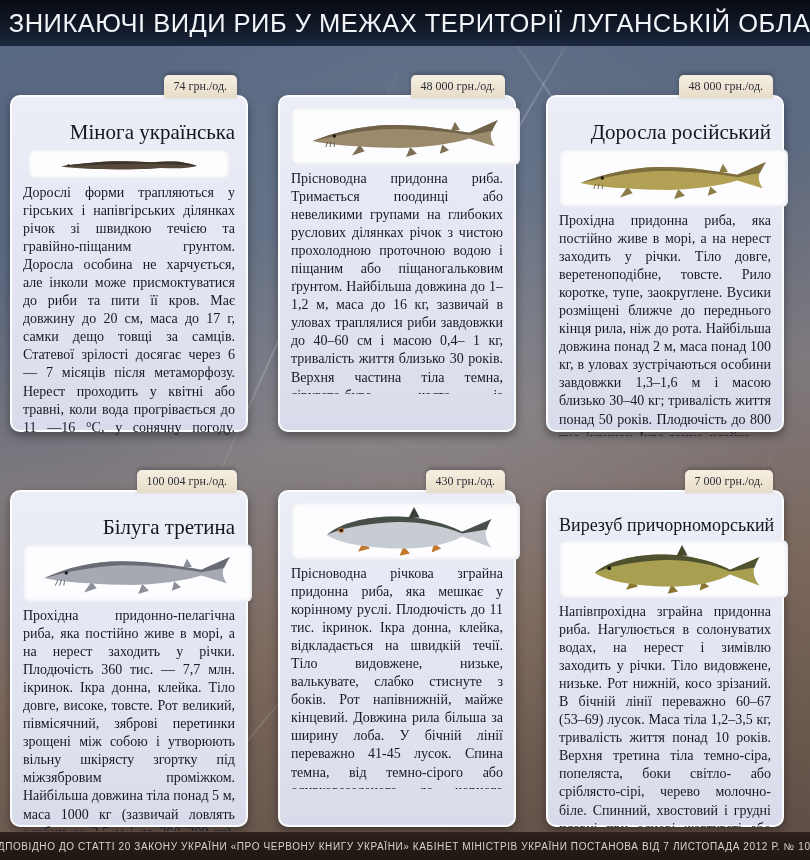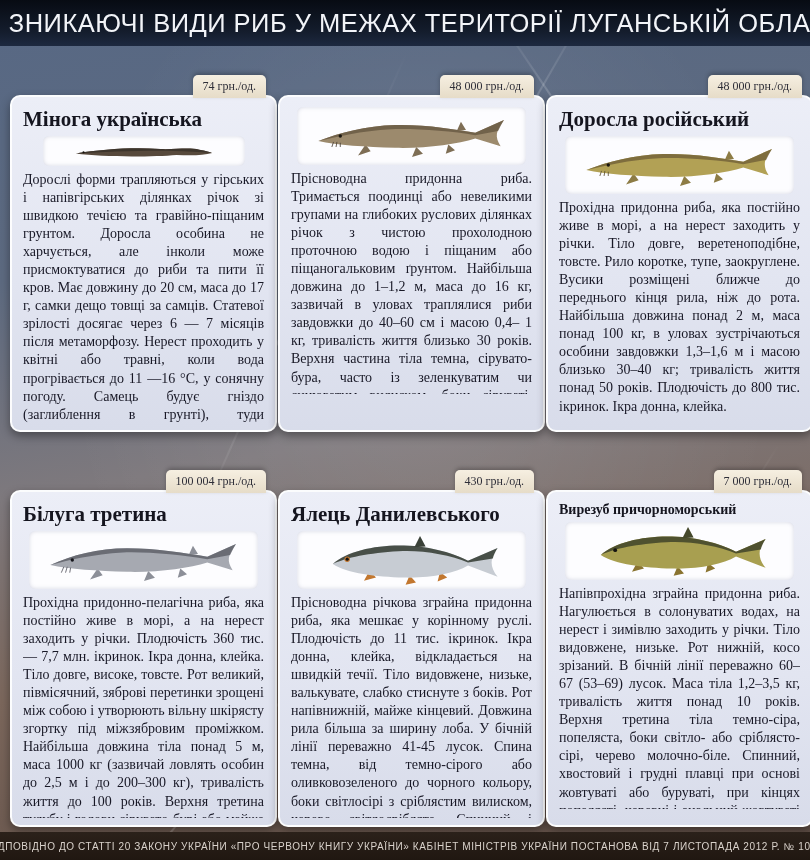--- a/index.html
+++ b/index.html
@@ -31,21 +31,21 @@
     position:absolute;left:0;bottom:0;width:810px;height:28px;z-index:3;
     background:linear-gradient(180deg,#2b211a,#201711);
     display:flex;align-items:center;justify-content:center;
   }
   .footerbar .f{
     color:#d9d2cb;font-family:"Liberation Sans",sans-serif;
     font-size:10px;letter-spacing:.6px;white-space:nowrap;
   }
 
   .card{
-    position:absolute;width:267px;height:337px;z-index:2;
+    position:absolute;width:238px;height:337px;z-index:2;
     background:linear-gradient(180deg,#eceef7 0%,#e2e5f1 55%,#d8dcea 100%);
     border:2px solid rgba(255,255,255,0.9);
     border-radius:10px;box-sizing:border-box;
     box-shadow:0 4px 10px rgba(0,0,0,0.38);
     padding:6px 11px 6px 11px;
   }
   #card-0{left:10px;top:95px;}
   #card-1{left:278px;top:95px;}
   #card-2{left:546px;top:95px;}
   #card-3{left:10px;top:490px;}
@@ -55,24 +55,24 @@
   .price-tag{
     position:absolute;top:-22px;right:9px;height:23px;z-index:4;
     background:linear-gradient(180deg,#f6efe1,#e6dcc8);
     border-radius:5px 5px 0 0;
     box-shadow:0 -2px 4px rgba(0,0,0,0.25);
     display:flex;align-items:center;padding:0 10px;
   }
   .price-tag .p{font-size:12px;color:#2e2e38;white-space:nowrap;}
 
   .card h2{
-    margin:4px 0 2px 0;text-align:left;font-weight:bold;
+    margin:17px 0 2px 0;text-align:right;font-weight:normal;
     font-size:21px;color:#15151f;white-space:nowrap;
   }
-  #card-5 h2{font-size:14px;}
+  #card-5 h2{font-size:18px;}
   .fishbox{
     background:#fdfdff;border-radius:6px;margin:4px auto 5px auto;
     width:229px;height:58px;display:flex;align-items:center;justify-content:center;
     box-shadow:inset 0 0 4px rgba(90,100,140,0.25);
   }
   #card-0 .fishbox{width:202px;height:30px;}
   .fishbox svg{display:block;}
   .desc{
     font-size:14px;line-height:1.29;text-align:justify;color:#181826;
     overflow:hidden;max-height:224px;
@@ -154,21 +154,20 @@
       <circle cx="30" cy="32" r="2" fill="#16161c"></circle>
     </svg>
   </div>
   <div class="desc">Прохідна придонно-пелагічна риба, яка постійно живе в морі, а на нерест заходить у річки. Плодючість 360 тис. — 7,7 млн. ікринок. Ікра донна, клейка. Тіло довге, високе, товсте. Рот великий, півмісячний, зяброві перетинки зрощені між собою і утворюють вільну шкірясту згортку під міжзябровим проміжком. Найбільша довжина тіла понад 5 м, маса 1000 кг (зазвичай ловлять особин до 2,5 м і до 200–300 кг), тривалість життя до 100 років. Верхня третина тулубу і голови сірувато-бурі або майже чорні з блакитним чи зеленкуватим відблиском, боки сірувато-білі, черево молочно-біле.</div>
 </div>
 
 <div class="card" id="card-4">
   <div class="price-tag">
     <span class="p">430 грн./од.</span>
   </div>
-  <h2>Ялець Данилевського</h2>
   <div class="fishbox">
     <svg width="220" height="56" viewBox="0 0 230 70">
       <path d="M62,48 l-7,13 15,-4 Z M112,54 l-5,12 13,-3 Z M150,50 l-3,12 12,-5 Z" fill="#c2772f"></path>
       <path d="M16,40 C34,24 70,16 105,17 C140,18 170,28 185,36 L222,20 C212,32 212,44 222,56 L185,42 C168,52 138,58 105,57 C70,56 34,52 16,40 Z" fill="#c7ccd3"></path>
       <path opacity="0.9" d="M16,40 C34,24 70,16 105,17 C140,18 170,28 185,36 L222,20 C219,25 217,29 216,33 L185,38 C162,28 125,22 98,24 C62,26 32,32 16,40 Z" fill="#3a4138"></path>
       <path d="M118,19 l7,-14 7,13 Z" fill="#3a4138"></path>
       <circle cx="34" cy="34" r="3.4" fill="#c2772f"></circle>
       <circle cx="34" cy="34" r="2" fill="#141414"></circle>
     </svg>
   </div>

